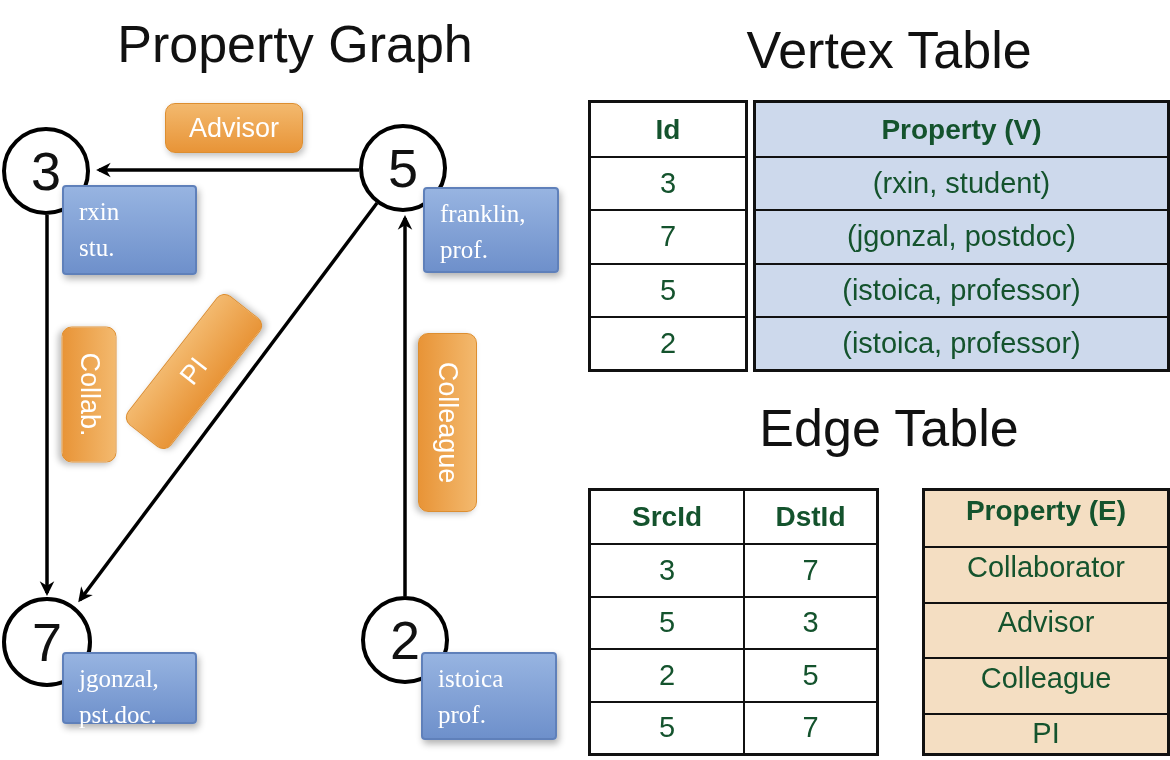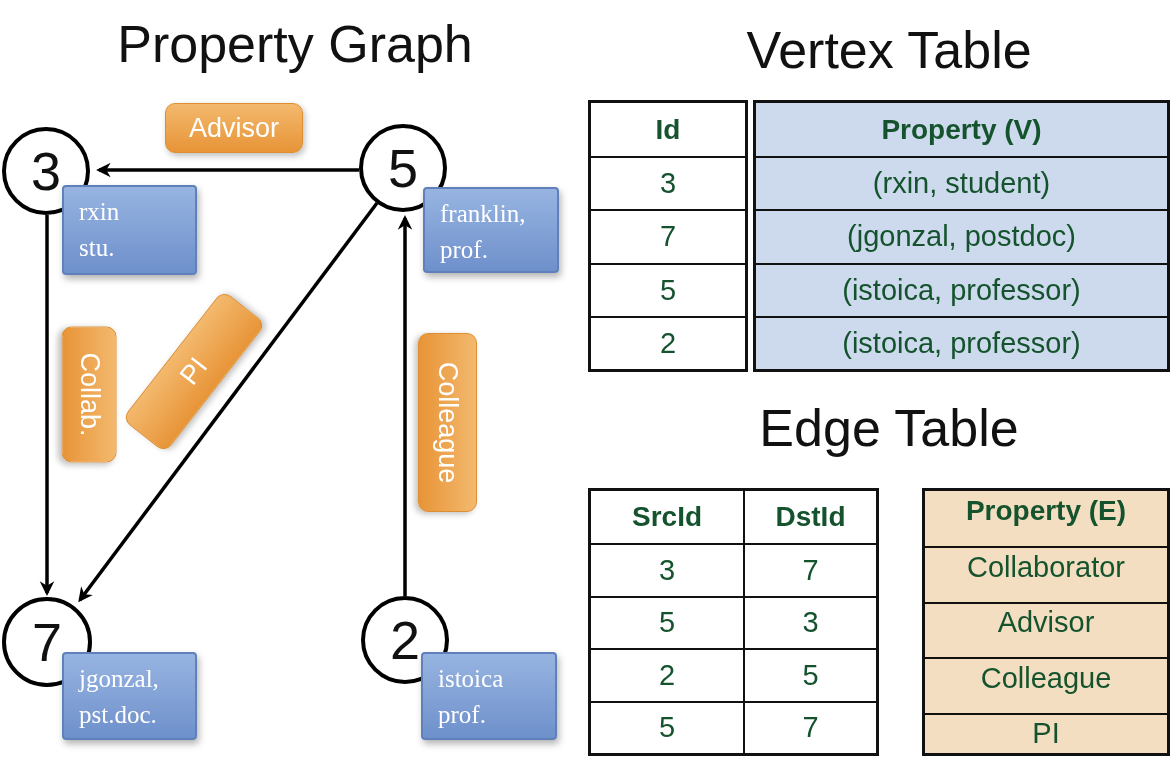--- a/index.html
+++ b/index.html
@@ -100,21 +100,21 @@
   </div>
 
   <div class="prop-box" style="left:62px; top:185px; width:135px; height:90px;">
     <div>rxin</div>
     <div>stu.</div>
   </div>
   <div class="prop-box" style="left:423px; top:187px; width:136px; height:86px;">
     <div>franklin,</div>
     <div>prof.</div>
   </div>
-  <div class="prop-box" style="left:62px; top:652px; width:135px; height:88px;">
+  <div class="prop-box" style="left:62px; top:652px; width:135px; height:72px;">
     <div>jgonzal,</div>
     <div>pst.doc.</div>
   </div>
   <div class="prop-box" style="left:421px; top:652px; width:136px; height:88px;">
     <div>istoica</div>
     <div>prof.</div>
   </div>
 
   <div class="title" style="left:588px; top:20px; width:582px;">Vertex Table</div>
 

